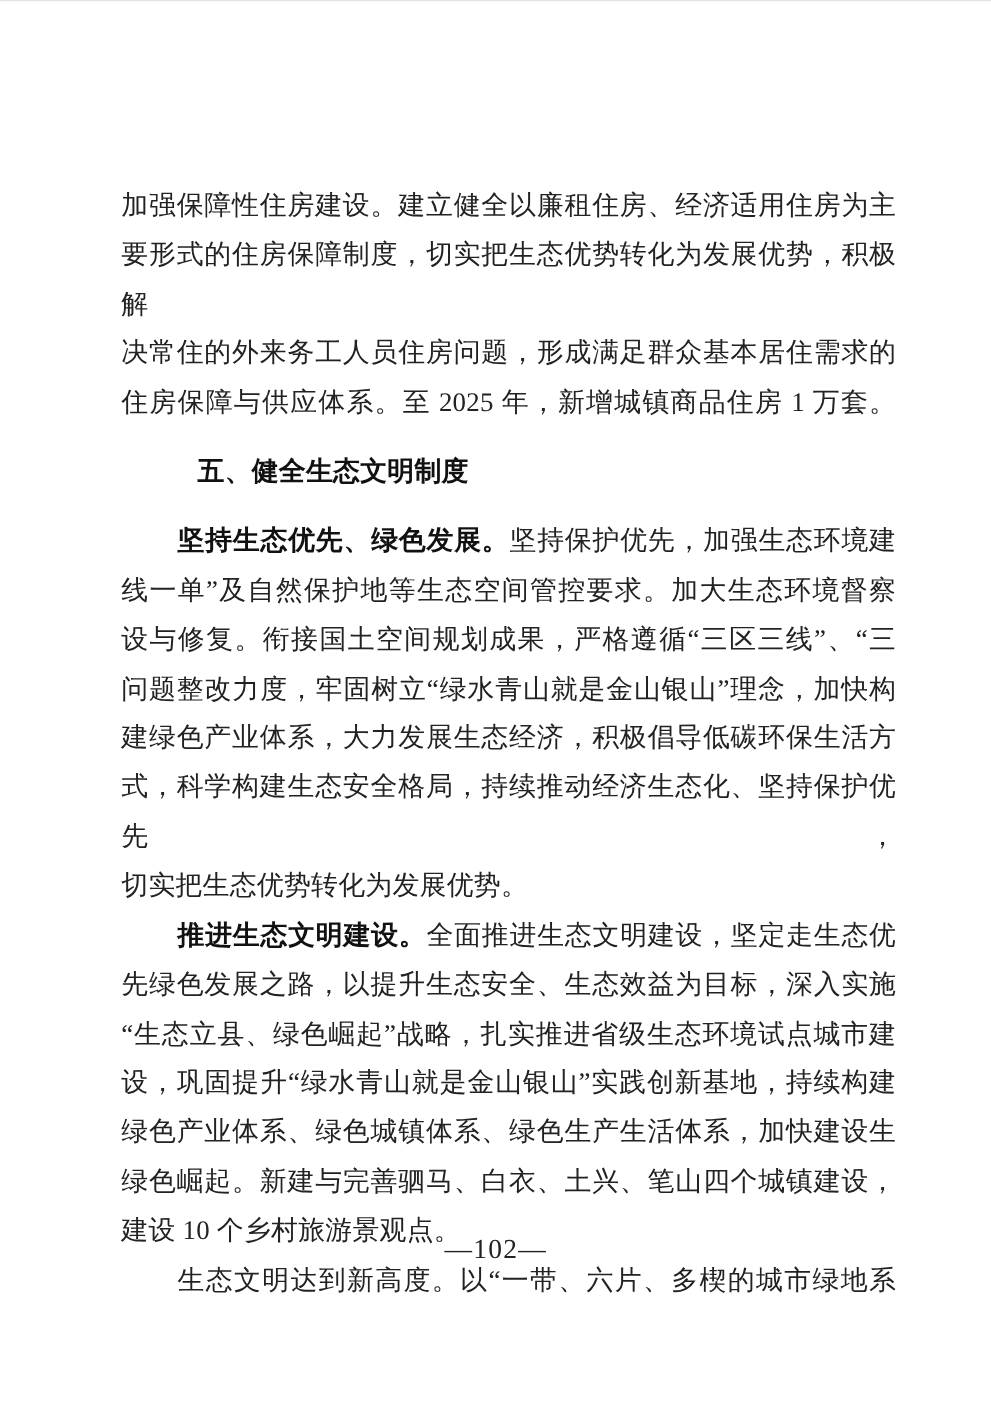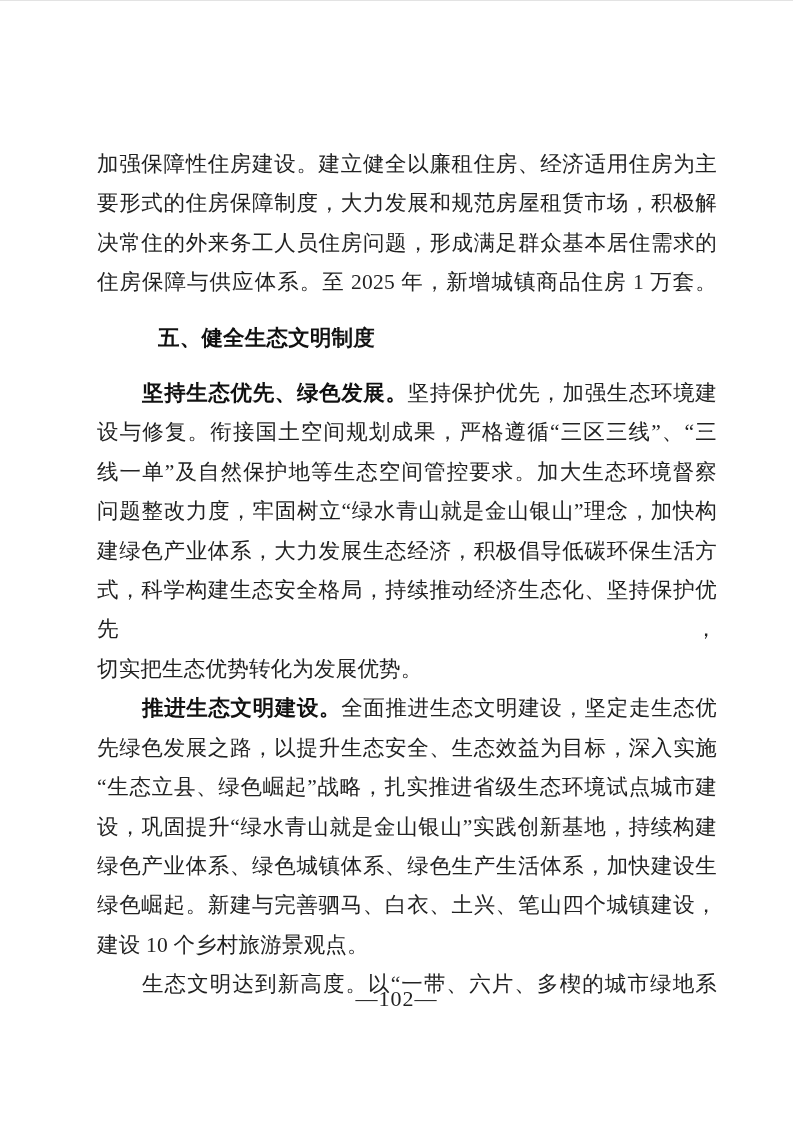--- a/index.html
+++ b/index.html
@@ -59,31 +59,31 @@
   }
 </style>
 </head>
 <body>
 
 <div class="page">
   <main class="textblock">
 
     <section>
       <div class="line">加强保障性住房建设。建立健全以廉租住房、经济适用住房为主</div>
-      <div class="line">要形式的住房保障制度，大力发展和规范房屋租赁市场，积极解</div>
+      <div class="line">要形式的住房保障制度，切实把生态优势转化为发展优势，积极解</div>
       <div class="line">决常住的外来务工人员住房问题，形成满足群众基本居住需求的</div>
       <div class="line">住房保障与供应体系。至 2025 年，新增城镇商品住房 1 万套。</div>
     </section>
 
     <h2 class="line heading indent" style="margin:16px;">五、健全生态文明制度</h2>
 
     <section>
       <div class="line indent"><span class="lead">坚持生态优先、绿色发展。</span><span>坚持保护优先，加强生态环境建</span></div>
+      <div class="line">线一单”及自然保护地等生态空间管控要求。加大生态环境督察</div>
       <div class="line">设与修复。衔接国土空间规划成果，严格遵循“三区三线”、“三</div>
-      <div class="line">线一单”及自然保护地等生态空间管控要求。加大生态环境督察</div>
       <div class="line">问题整改力度，牢固树立“绿水青山就是金山银山”理念，加快构</div>
       <div class="line">建绿色产业体系，大力发展生态经济，积极倡导低碳环保生活方</div>
       <div class="line">式，科学构建生态安全格局，持续推动经济生态化、坚持保护优先，</div>
       <div class="line end">切实把生态优势转化为发展优势。</div>
     </section>
 
     <section>
       <div class="line indent"><span class="lead">推进生态文明建设。</span><span>全面推进生态文明建设，坚定走生态优</span></div>
       <div class="line">先绿色发展之路，以提升生态安全、生态效益为目标，深入实施</div>
       <div class="line">“生态立县、绿色崛起”战略，扎实推进省级生态环境试点城市建</div>

